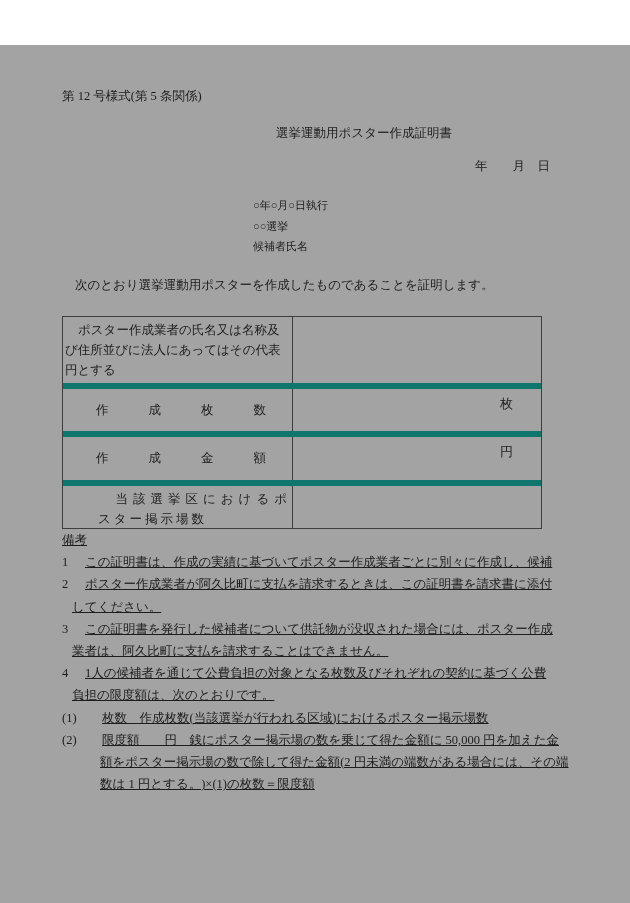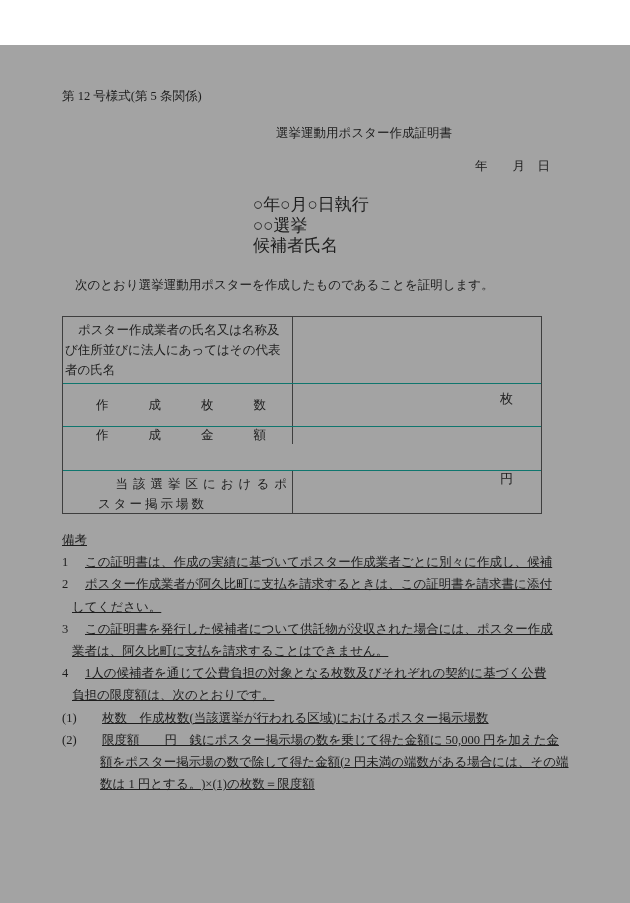--- a/index.html
+++ b/index.html
@@ -13,32 +13,32 @@
     color: #1d1d1d;
     overflow: hidden;
     margin-top: 45px;
   }
   .abs { position: absolute; }
 
   
   .form-number { left: 62px; top: 43px; }
   .doc-title   { left: 62px; top: 80px; width: 390px; text-align: right; }
   .date-line   { left: 475px; top: 113px; }
-  .exec-block  { left: 253px; top: 150px; font-size: 17px; line-height: 20.5px; }
+  .exec-block  { left: 253px; top: 150px; font-size: 11px; line-height: 20.5px; }
   .statement   { left: 62px; top: 232px; text-indent: 13px; white-space: nowrap; }
 
   
   .ptable { left: 62px; top: 271px; width: 478px; border: 1px solid #3e3e3e; }
-  .trow { display: flex; gap: 20px; }
-  .trow + .trow { border-top: 1px solid #0f766e; }
+  .trow { display: flex; }
+  .trow + .trow { border-top: 6px solid #0f766e; }
   .tl { width: 230px; border-right: 1px solid #3e3e3e; box-sizing: border-box; }
   .tv { flex: 1; box-sizing: border-box; }
   .r1 { height: 66px; }
   .r2 { height: 42px; }
-  .r3 { height: 43px; flex-direction: column; }
+  .r3 { height: 43px; }
   .r4 { height: 42px; }
   .tl-multiline { padding: 3px 2px 0 2px; line-height: 20px; }
   .tl-multiline .ln { white-space: nowrap; }
   .tl-multiline .ind { text-indent: 13px; }
   .tl-spread { display: flex; align-items: center; padding-left: 33px; }
   .tl-spread span { letter-spacing: 40px; white-space: nowrap; }
   .tl-two { padding: 4px 0 0 35px; line-height: 19.5px; }
   .tl-two .ls1 { letter-spacing: 5px; white-space: nowrap; text-align: right; }
   .tl-two .ls2 { letter-spacing: 3px; white-space: nowrap; }
   .tv-unit { display: flex; justify-content: flex-end; align-items: flex-start; padding: 6px 28px 0 0; font-size: 13px; }
@@ -68,21 +68,21 @@
   </div>
 
   <div class="abs statement">次のとおり選挙運動用ポスターを作成したものであることを証明します。</div>
 
   <div class="abs ptable">
 
     <div class="trow r1">
       <div class="tl tl-multiline">
         <div class="ln ind">ポスター作成業者の氏名又は名称及</div>
         <div class="ln">び住所並びに法人にあってはその代表</div>
-        <div class="ln">者の氏名</div>
+        <div class="ln">円とする</div>
       </div>
       <div class="tv"></div>
     </div>
 
     <div class="trow r2">
       <div class="tl tl-spread">
         <span>作成枚数</span>
       </div>
       <div class="tv tv-unit">
         <span>枚</span>

